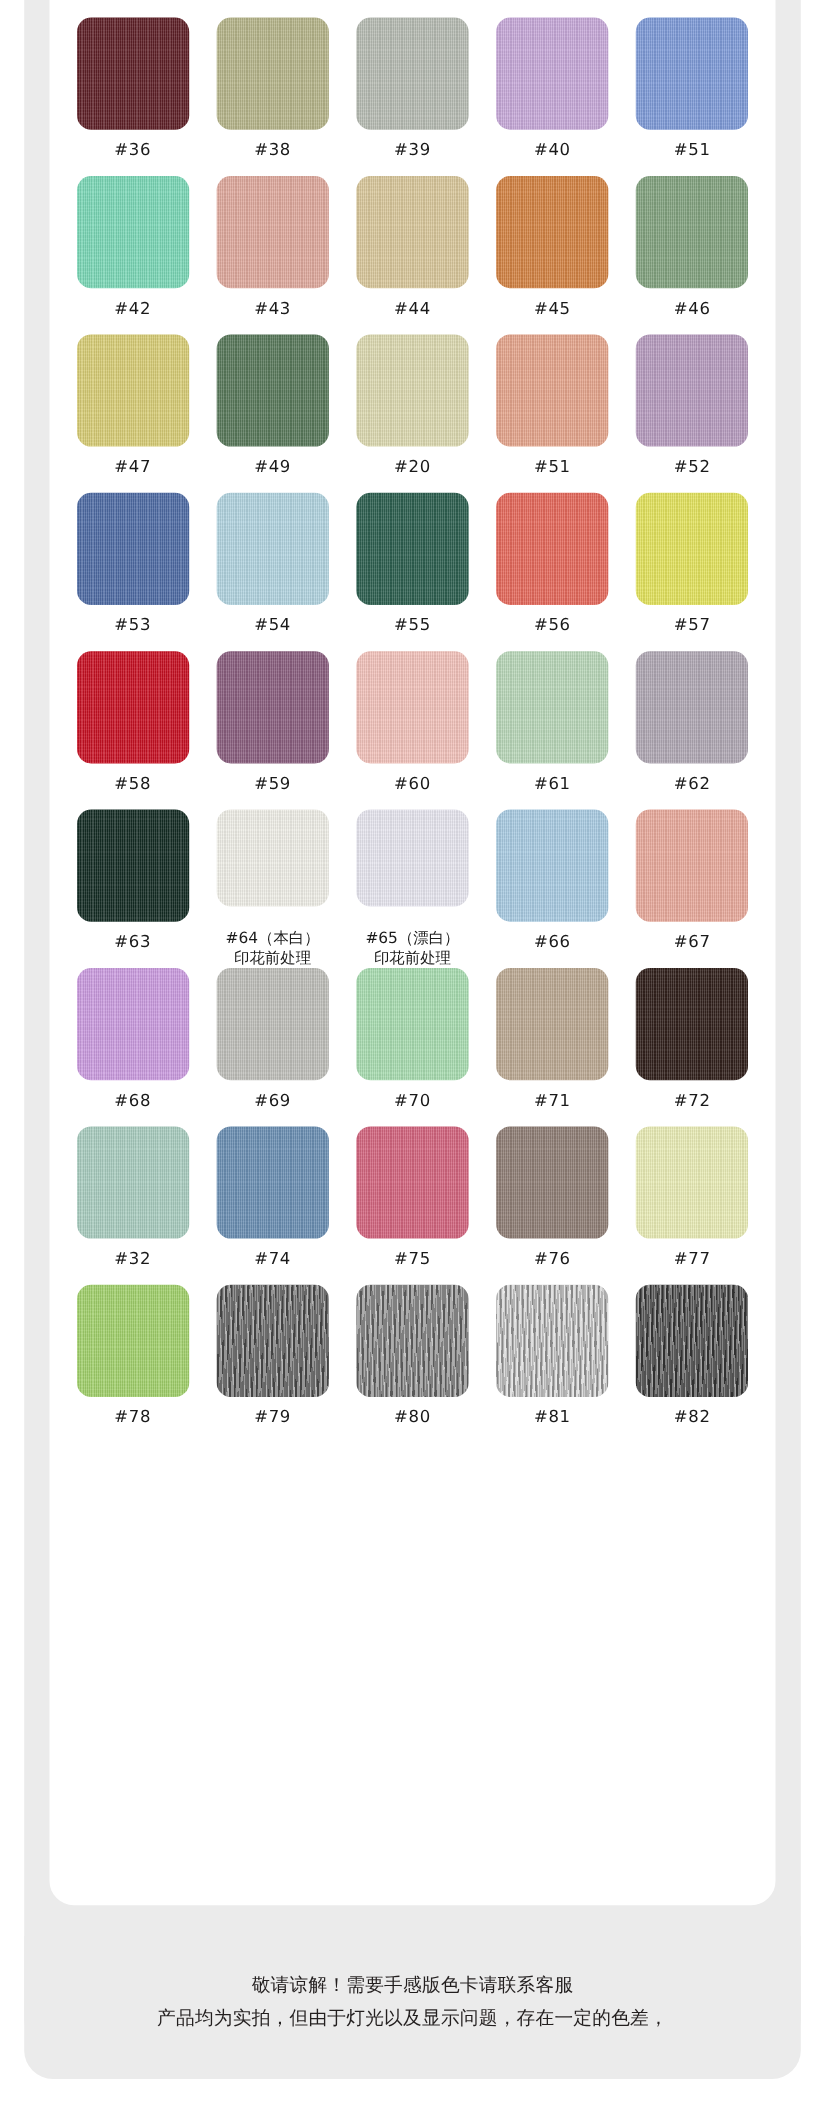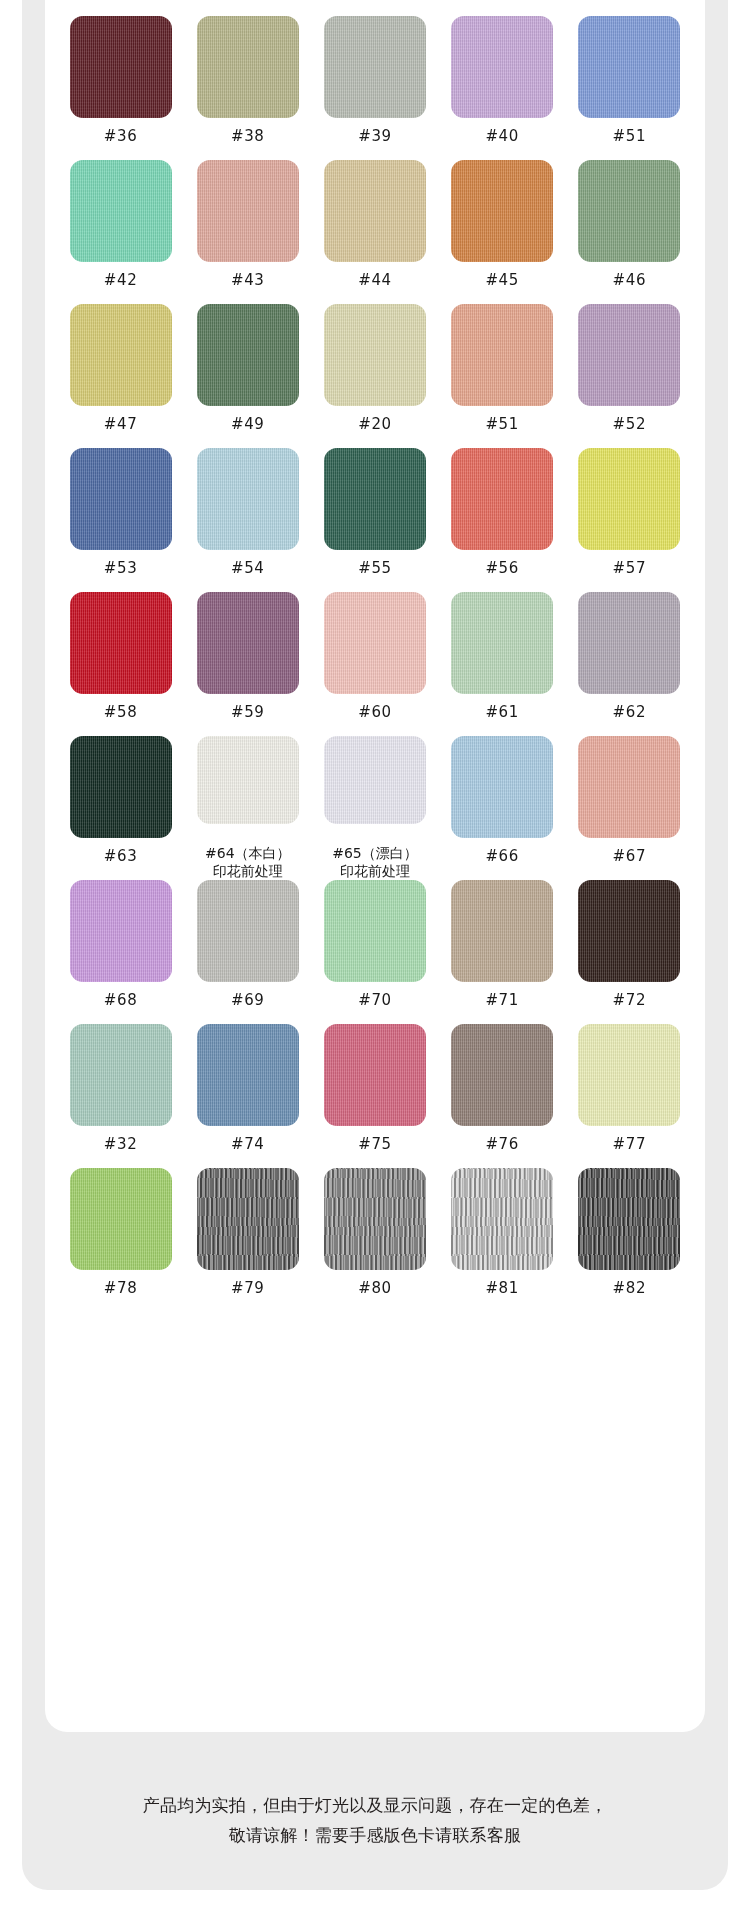--- a/index.html
+++ b/index.html
@@ -341,17 +341,17 @@
           <div class="caption">#81</div>
         </div>
         <div class="cell">
           <div class="swatch heather" style="background: rgb(74, 74, 74);"></div>
           <div class="caption">#82</div>
         </div>
       </div>
   </div>
 
   <div class="footer">
+    <div class="footer-line">敬请谅解！需要手感版色卡请联系客服</div>
     <div class="footer-line">产品均为实拍，但由于灯光以及显示问题，存在一定的色差，</div>
-    <div class="footer-line">敬请谅解！需要手感版色卡请联系客服</div>
   </div>
 
 </div>
 
 </body></html>

